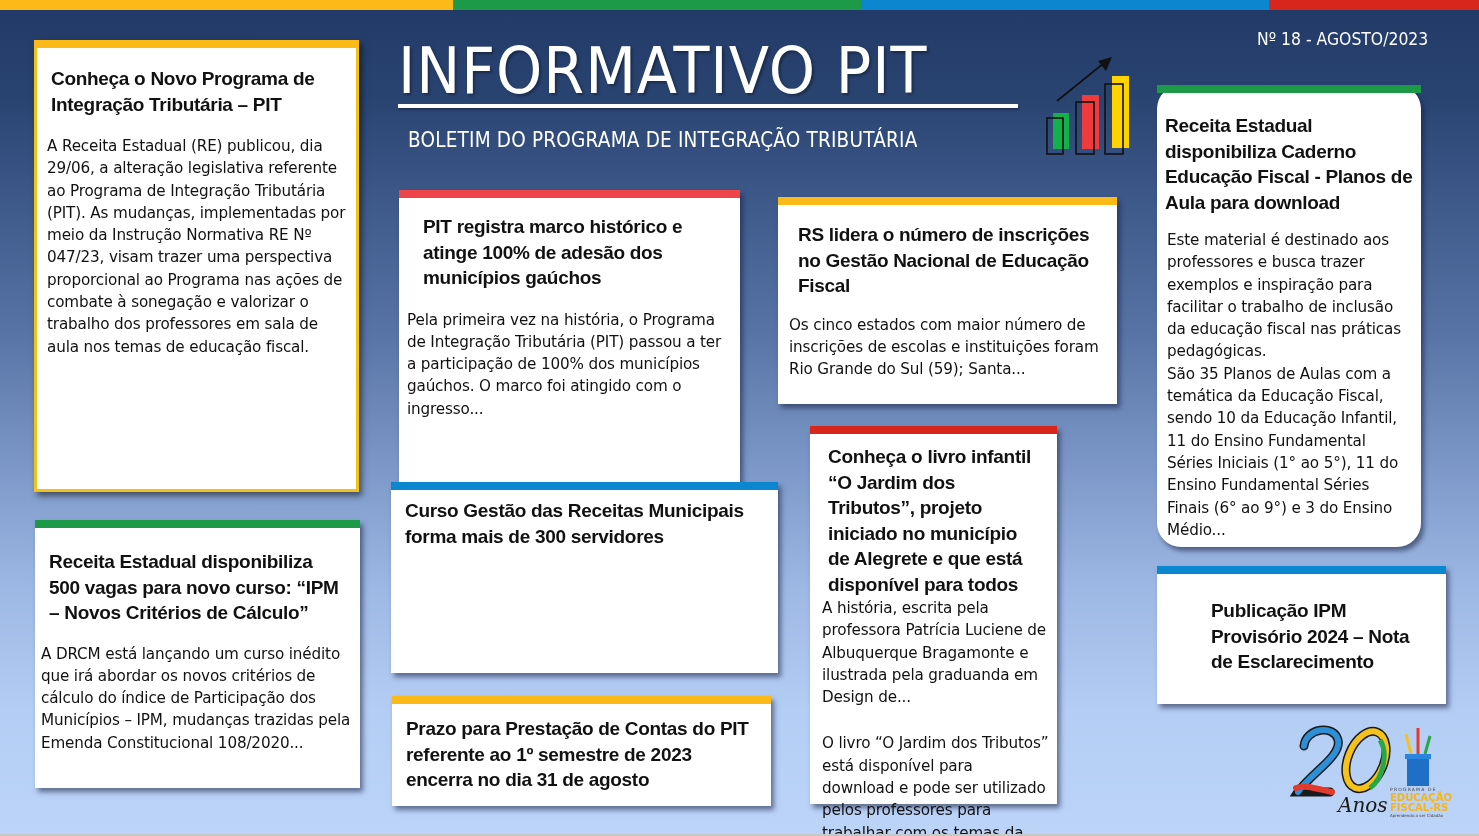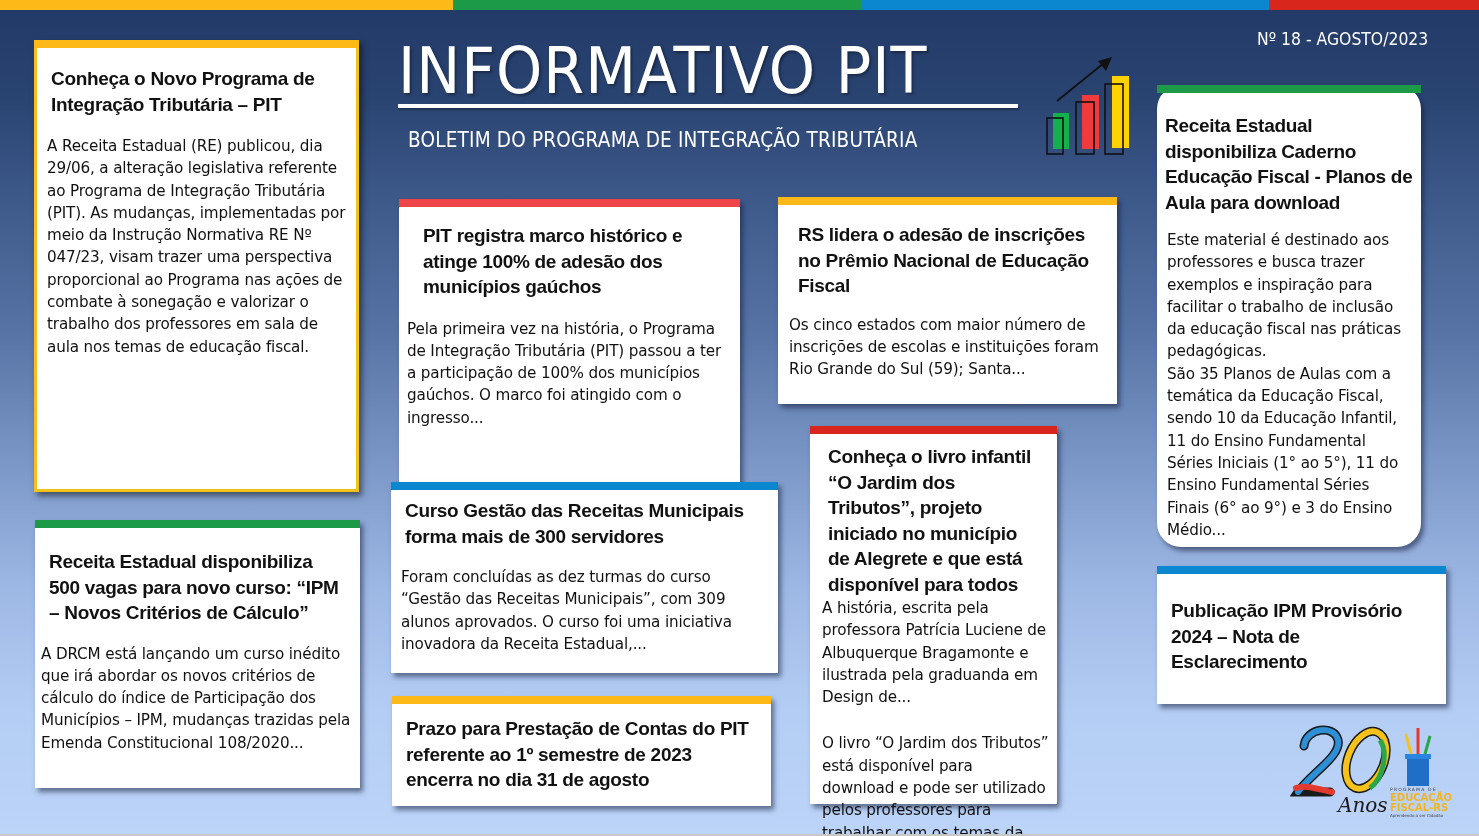--- a/index.html
+++ b/index.html
@@ -84,58 +84,57 @@
   <h2 style="margin:26px 14px 0 14px;">Conheça o Novo Programa de Integração Tributária – PIT</h2>
   <p style="margin:18px 10px 0 10px;">A Receita Estadual (RE) publicou, dia 29/06, a alteração legislativa referente ao Programa de Integração Tributária (PIT). As mudanças, implementadas por meio da Instrução Normativa RE Nº 047/23, visam trazer uma perspectiva proporcional ao Programa nas ações de combate à sonegação e valorizar o trabalho dos professores em sala de aula nos temas de educação fiscal.</p>
 </div>
 
 <div class="card" style="left:35px;top:520px;width:325px;height:268px;">
   <div class="bar" style="background:#1d9a48;"></div>
   <h2 style="margin:29px 14px 0 14px;">Receita Estadual disponibiliza 500 vagas para novo curso: “IPM – Novos Critérios de Cálculo”</h2>
   <p style="margin:17px 8px 0 6px;">A DRCM está lançando um curso inédito que irá abordar os novos critérios de cálculo do índice de Participação dos Municípios – IPM, mudanças trazidas pela Emenda Constitucional 108/2020...</p>
 </div>
 
-<div class="card" style="left:399px;top:199px;width:341px;height:332px;">
+<div class="card" style="left:399px;top:190px;width:341px;height:332px;">
   <div class="bar" style="background:#ef444a;"></div>
   <h2 style="margin:24px 24px 0 24px;">PIT registra marco histórico e atinge 100% de adesão dos municípios gaúchos</h2>
   <p style="margin:18px 12px 0 8px;">Pela primeira vez na história, o Programa de Integração Tributária (PIT) passou a ter a participação de 100% dos municípios gaúchos. O marco foi atingido com o ingresso...</p>
 </div>
 
 <div class="card" style="left:391px;top:482px;width:387px;height:191px;">
   <div class="bar" style="background:#0b87cf;"></div>
   <h2 style="margin:16px 14px 0 14px;">Curso Gestão das Receitas Municipais forma mais de 300 servidores</h2>
-  <p style="margin:17px 12px 0 10px;">Foram concluídas as dez turmas do curso “Gestão das Receitas Municipais”, com 309 alunos aprovados. O curso foi uma iniciativa inovadora da Receita Estadual,...</p>
 </div>
 
 <div class="card" style="left:392px;top:696px;width:379px;height:110px;">
   <div class="bar" style="background:#fcb917;"></div>
   <h2 style="margin:20px 14px 0 14px;">Prazo para Prestação de Contas do PIT referente ao 1º semestre de 2023 encerra no dia 31 de agosto</h2>
 </div>
 
 <div class="card" style="left:778px;top:197px;width:339px;height:207px;">
   <div class="bar" style="background:#fcb917;"></div>
-  <h2 style="margin:25px 20px 0 20px;">RS lidera o adesão de inscrições no Prêmio Nacional de Educação Fiscal</h2>
+  <h2 style="margin:25px 20px 0 20px;">RS lidera o número de inscrições no Gestão Nacional de Educação Fiscal</h2>
   <p style="margin:15px 8px 0 11px;">Os cinco estados com maior número de inscrições de escolas e instituições foram Rio Grande do Sul (59); Santa...</p>
 </div>
 
 <div class="card" style="left:810px;top:426px;width:247px;height:378px;">
   <div class="bar" style="background:#d9261c;"></div>
   <h2 style="margin:18px 18px 0 18px;">Conheça o livro infantil “O Jardim dos Tributos”, projeto iniciado no município de Alegrete e que está disponível para todos</h2>
   <p style="margin:0 8px 0 12px;">A história, escrita pela professora Patrícia Luciene de Albuquerque Bragamonte e ilustrada pela graduanda em Design de...</p>
   <p style="margin:24px 8px 0 12px;">O livro “O Jardim dos Tributos” está disponível para download e pode ser utilizado pelos professores para trabalhar com os temas da Educação Fiscal nas escolas.</p>
 </div>
 
 <div class="card" style="left:1157px;top:85px;width:264px;height:462px;border-radius:24px;">
   <div class="bar" style="background:#1d9a48;"></div>
   <h2 style="margin:28px 8px 0 8px;">Receita Estadual disponibiliza Caderno Educação Fiscal - Planos de Aula para download</h2>
   <p style="margin:14px 8px 0 10px;">Este material é destinado aos professores e busca trazer exemplos e inspiração para facilitar o trabalho de inclusão da educação fiscal nas práticas pedagógicas.</p>
   <p style="margin:0 8px 0 10px;">São 35 Planos de Aulas com a temática da Educação Fiscal, sendo 10 da Educação Infantil, 11 do Ensino Fundamental Séries Iniciais (1° ao 5°), 11 do Ensino Fundamental Séries Finais (6° ao 9°) e 3 do Ensino Médio...</p>
 </div>
 
-<div class="card" style="left:1157px;top:566px;width:289px;height:138px;">
+<div class="card" style="left:1157px;top:566px;width:289px;height:138px;padding-left:40px;">
   <div class="bar" style="background:#0b87cf;"></div>
   <h2 style="margin:32px 14px 0 14px;">Publicação IPM Provisório 2024 – Nota de Esclarecimento</h2>
 </div>
 
 <div class="logo">
   <svg width="180" height="100" viewBox="0 0 180 100">
 
     <path d="M14 24 C16 6 44 2 48 18 C52 34 20 52 8 70 L40 70" fill="none" stroke="#1a1a1a" stroke-width="9" stroke-linecap="round"></path>
     <path d="M14 24 C16 6 44 2 48 18 C52 34 20 52 8 70" fill="none" stroke="#2d8fd6" stroke-width="6" stroke-linecap="round"></path>
     <path d="M6 66 C16 62 30 68 42 70" fill="none" stroke="#e23a2f" stroke-width="6" stroke-linecap="round"></path>

